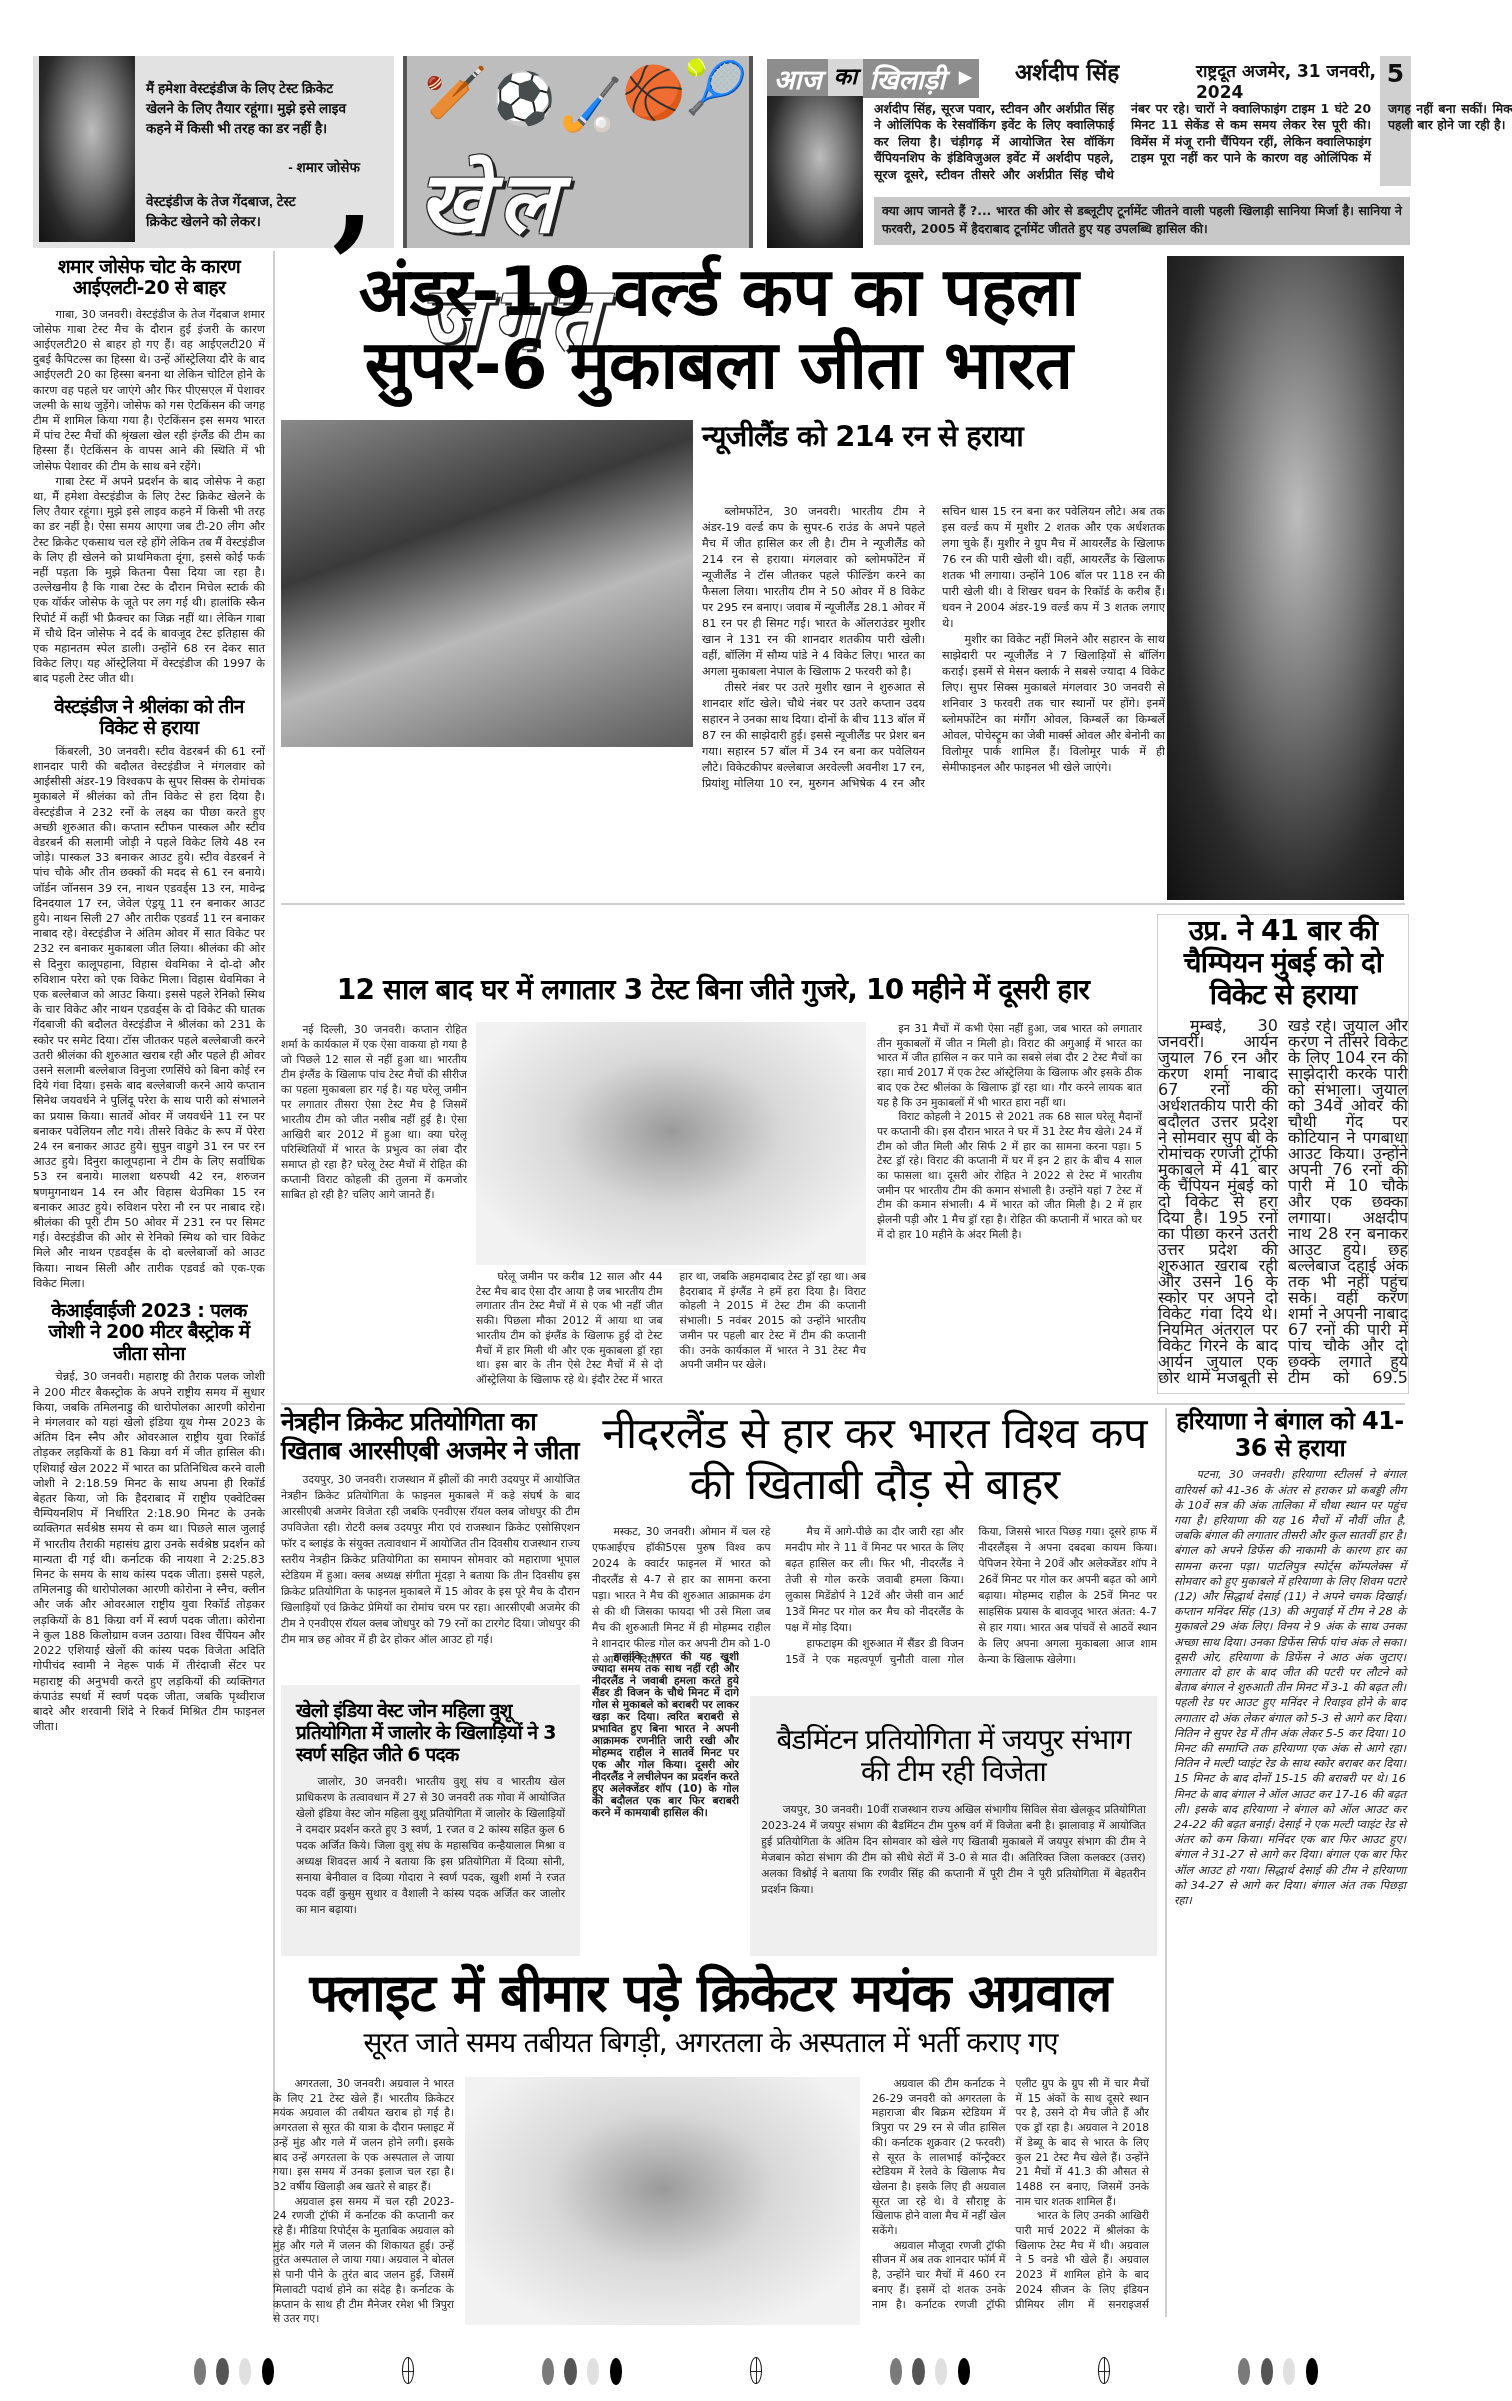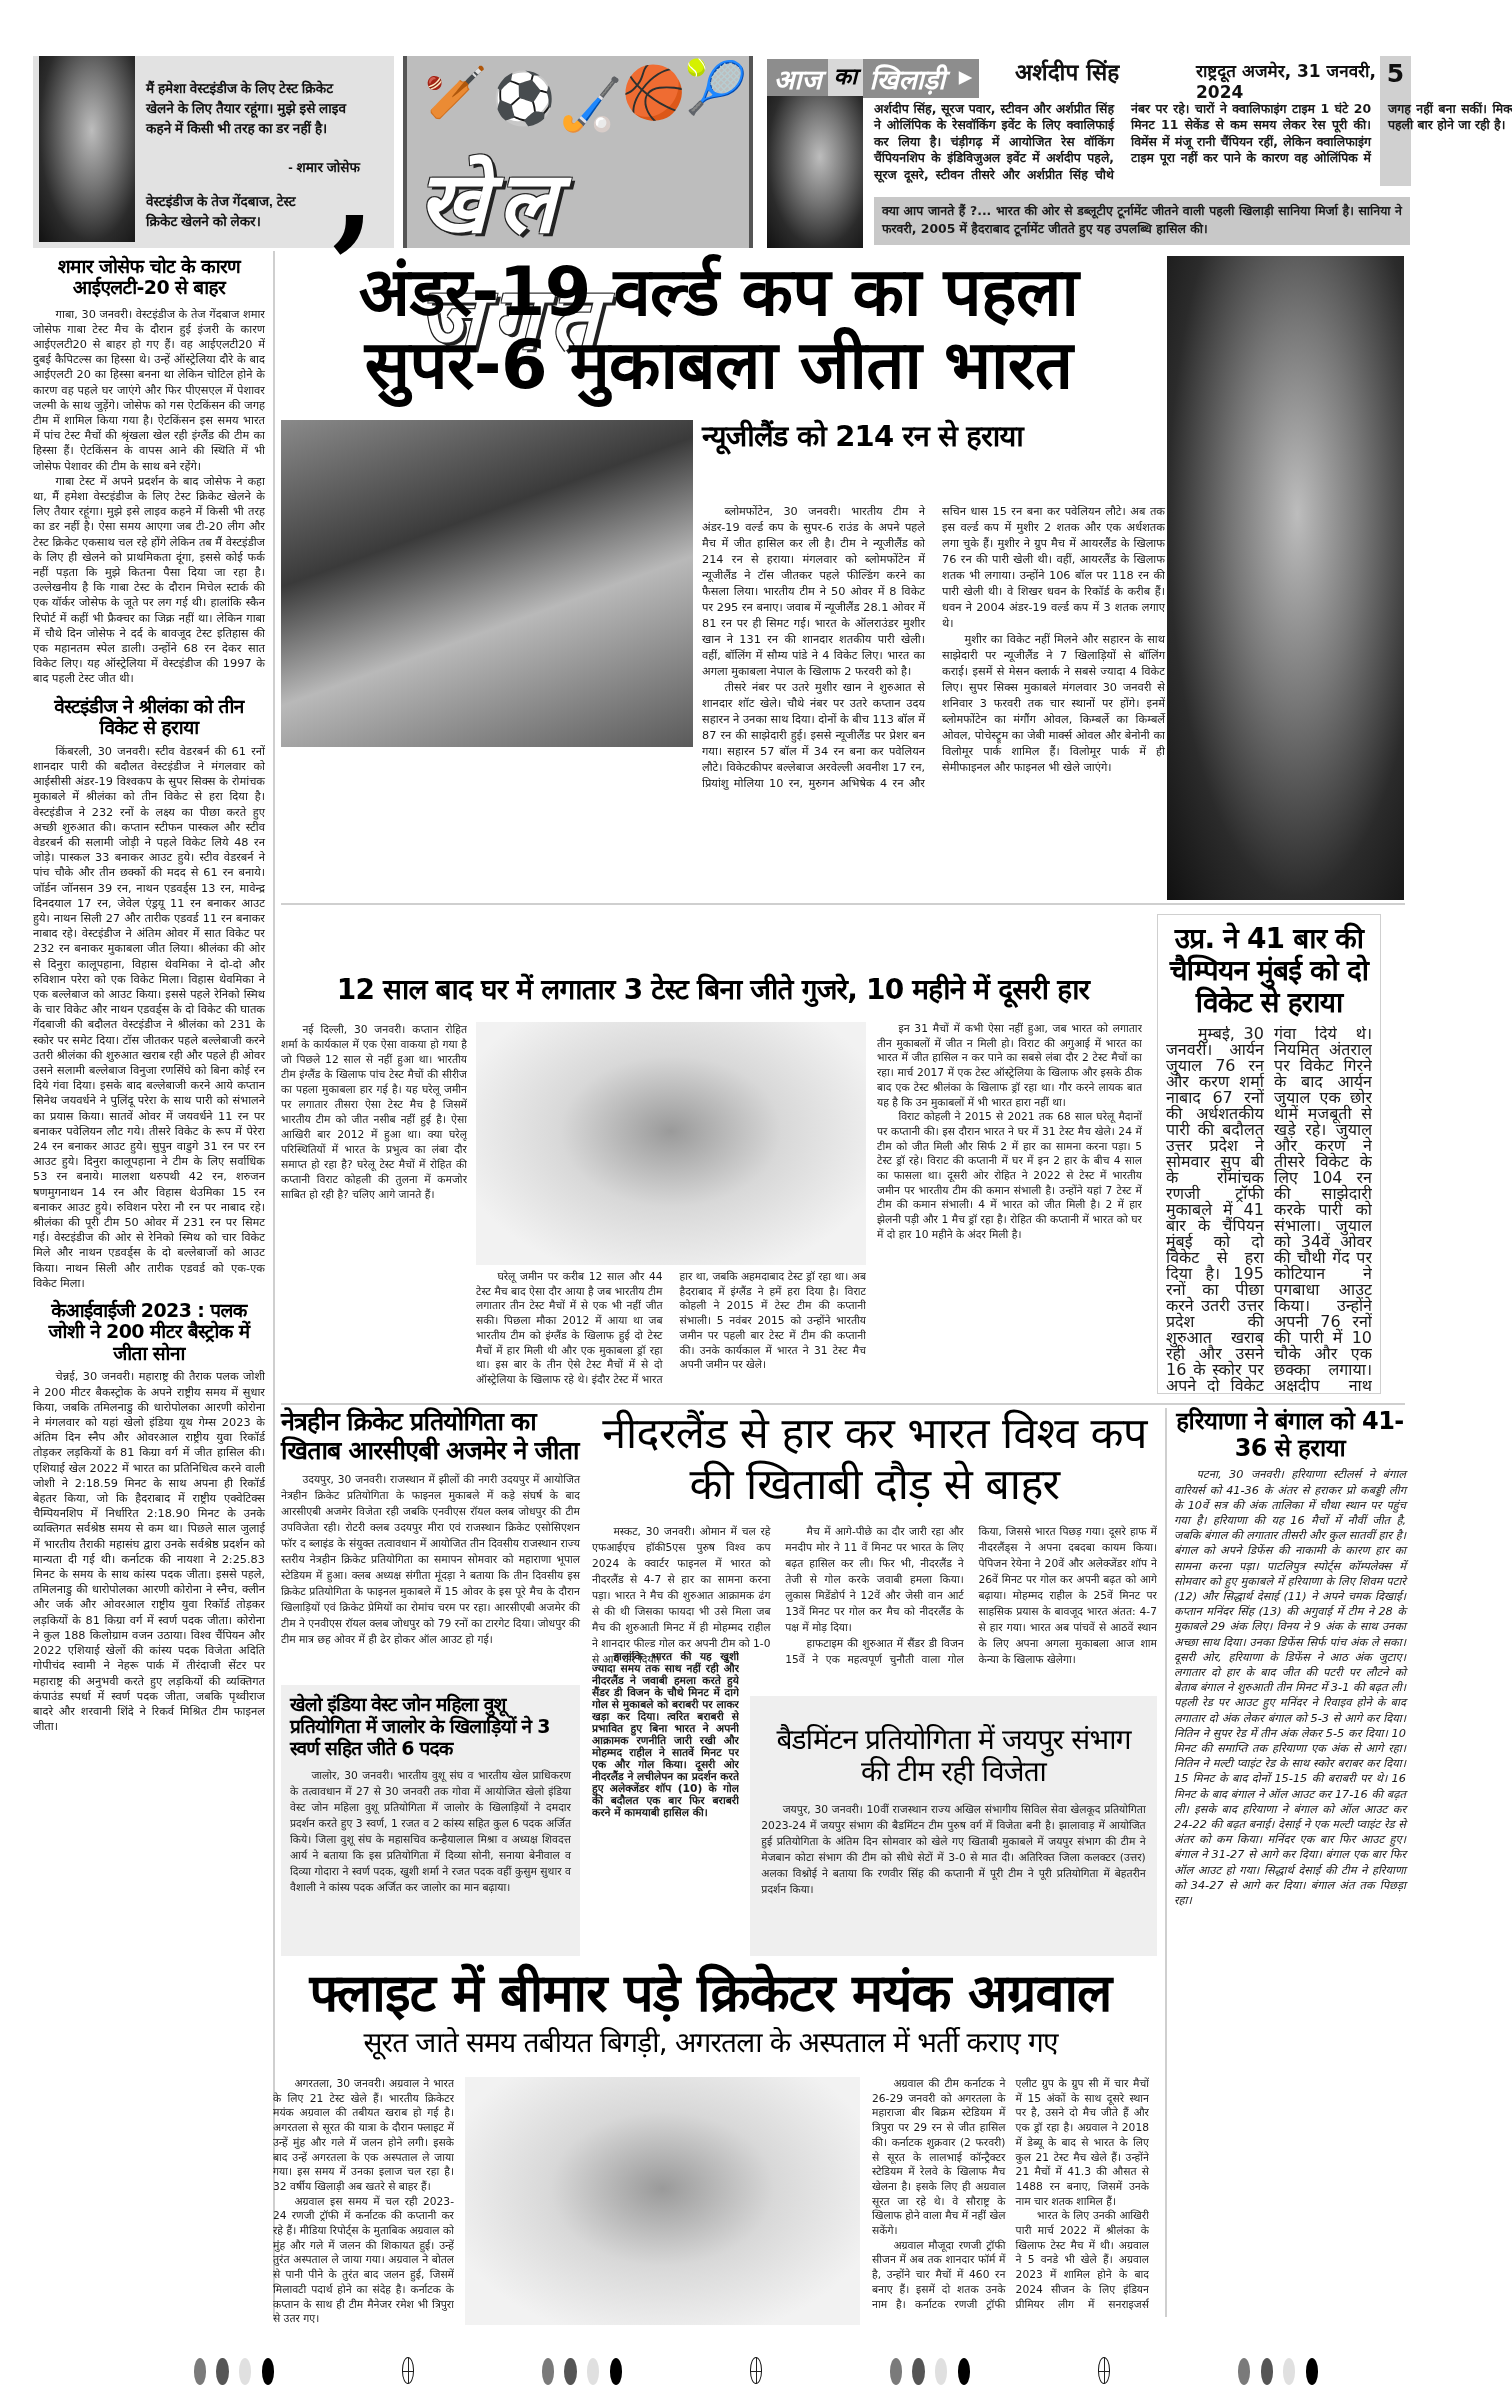--- a/index.html
+++ b/index.html
@@ -111,21 +111,21 @@
     </div>
     <div class="abs body cols2" style="left:195px;top:361px;width:390px;height:124px;font-size:10.7px;line-height:14.7px;overflow:hidden;">
       <p>घरेलू जमीन पर करीब 12 साल और 44 टेस्ट मैच बाद ऐसा दौर आया है जब भारतीय टीम लगातार तीन टेस्ट मैचों में से एक भी नहीं जीत सकी। पिछला मौका 2012 में आया था जब भारतीय टीम को इंग्लैंड के खिलाफ हुई दो टेस्ट मैचों में हार मिली थी और एक मुकाबला ड्रॉ रहा था। इस बार के तीन ऐसे टेस्ट मैचों में से दो ऑस्ट्रेलिया के खिलाफ रहे थे। इंदौर टेस्ट में भारत हार था, जबकि अहमदाबाद टेस्ट ड्रॉ रहा था। अब हैदराबाद में इंग्लैंड ने हमें हरा दिया है। विराट कोहली ने 2015 में टेस्ट टीम की कप्तानी संभाली। 5 नवंबर 2015 को उन्होंने भारतीय जमीन पर पहली बार टेस्ट में टीम की कप्तानी की। उनके कार्यकाल में भारत ने 31 टेस्ट मैच अपनी जमीन पर खेले।</p>
     </div>
     <div class="abs body" style="left:596px;top:113px;width:265px;height:373px;font-size:10.7px;line-height:14.7px;overflow:hidden;">
       <p>इन 31 मैचों में कभी ऐसा नहीं हुआ, जब भारत को लगातार तीन मुकाबलों में जीत न मिली हो। विराट की अगुआई में भारत का भारत में जीत हासिल न कर पाने का सबसे लंबा दौर 2 टेस्ट मैचों का रहा। मार्च 2017 में एक टेस्ट ऑस्ट्रेलिया के खिलाफ और इसके ठीक बाद एक टेस्ट श्रीलंका के खिलाफ ड्रॉ रहा था। गौर करने लायक बात यह है कि उन मुकाबलों में भी भारत हारा नहीं था।</p>
       <p>विराट कोहली ने 2015 से 2021 तक 68 साल घरेलू मैदानों पर कप्तानी की। इस दौरान भारत ने घर में 31 टेस्ट मैच खेले। 24 में टीम को जीत मिली और सिर्फ 2 में हार का सामना करना पड़ा। 5 टेस्ट ड्रॉ रहे। विराट की कप्तानी में घर में इन 2 हार के बीच 4 साल का फासला था। दूसरी ओर रोहित ने 2022 से टेस्ट में भारतीय जमीन पर भारतीय टीम की कमान संभाली है। उन्होंने यहां 7 टेस्ट में टीम की कमान संभाली। 4 में भारत को जीत मिली है। 2 में हार झेलनी पड़ी और 1 मैच ड्रॉ रहा है। रोहित की कप्तानी में भारत को घर में दो हार 10 महीने के अंदर मिली है।</p>
     </div>
   </div>
 
-  <div class="abs" style="left:1124px;top:858px;width:224px;height:480px;border:1.7px solid #cfcfcf;padding:8px;">
+  <div class="abs" style="left:1124px;top:858px;width:252px;height:480px;border:1.7px solid #cfcfcf;">
     <div class="hl-cond" style="font-size:28px;margin-bottom:6.8px;">उप्र. ने 41 बार की चैम्पियन मुंबई को दो विकेट से हराया</div>
     <div class="body cols2" style="font-size:16px;line-height:16px;column-gap:10.2px;height:373px;overflow:hidden;">
       <p>मुम्बई, 30 जनवरी। आर्यन जुयाल 76 रन और करण शर्मा नाबाद 67 रनों की अर्धशतकीय पारी की बदौलत उत्तर प्रदेश ने सोमवार सुप बी के रोमांचक रणजी ट्रॉफी मुकाबले में 41 बार के चैंपियन मुंबई को दो विकेट से हरा दिया है। 195 रनों का पीछा करने उतरी उत्तर प्रदेश की शुरुआत खराब रही और उसने 16 के स्कोर पर अपने दो विकेट गंवा दिये थे। नियमित अंतराल पर विकेट गिरने के बाद आर्यन जुयाल एक छोर थामें मजबूती से खड़े रहे। जुयाल और करण ने तीसरे विकेट के लिए 104 रन की साझेदारी करके पारी को संभाला। जुयाल को 34वें ओवर की चौथी गेंद पर कोटियान ने पगबाधा आउट किया। उन्होंने अपनी 76 रनों की पारी में 10 चौके और एक छक्का लगाया। अक्षदीप नाथ 28 रन बनाकर आउट हुये। छह बल्लेबाज दहाई अंक तक भी नहीं पहुंच सके। वहीं करण शर्मा ने अपनी नाबाद 67 रनों की पारी में पांच चौके और दो छक्के लगाते हुये टीम को 69.5 ओवर में आठ विकेट पर 195 का स्कोर बनाते हुए दो विकेट से जीत दिला दी। मुंबई के लिए तनुश कोटियन ने 58 रन देकर पांच विकेट चटकाये। शम्स मुलानी, रॉयस्टन डायस और मोहित अवस्थी ने एक-एक बल्लेबाज को आउट किया। इससे पहले अंतिम दिन मुंबई की टीम दूसरी पारी में आठ विकेट पर 303 रन से आगे खेलते हुए 320 रन पर सिमट गई थी। उत्तर प्रदेश ने पहली पारी में 324 रन बनाये थे। मुम्बई पहली पारी में 198 रन ही बना सकी थी।</p>
     </div>
   </div>
 
   <div class="hrule" style="left:248px;top:1347px;width:1124px;"></div>
 
   <div class="abs" style="left:248px;top:1352px;width:299px;height:271px;">
     <div class="hl-cond" style="font-size:25px;text-align:left;margin-bottom:6.8px;">नेत्रहीन क्रिकेट प्रतियोगिता का खिताब आरसीएबी अजमेर ने जीता</div>
@@ -147,21 +147,21 @@
   </div>
 
   <div class="vrule" style="left:1132px;top:1352px;height:909px;"></div>
   <div class="abs" style="left:1141px;top:1352px;width:232px;">
     <div class="hl" style="font-size:24px;margin-bottom:5.6px;">हरियाणा ने बंगाल को 41-36 से हराया</div>
     <div class="body" style="font-size:11.3px;line-height:15.2px;font-style:italic;">
       <p>पटना, 30 जनवरी। हरियाणा स्टीलर्स ने बंगाल वारियर्स को 41-36 के अंतर से हराकर प्रो कबड्डी लीग के 10वें सत्र की अंक तालिका में चौथा स्थान पर पहुंच गया है। हरियाणा की यह 16 मैचों में नौवीं जीत है, जबकि बंगाल की लगातार तीसरी और कुल सातवीं हार है। बंगाल को अपने डिफेंस की नाकामी के कारण हार का सामना करना पड़ा। पाटलिपुत्र स्पोर्ट्स कॉम्पलेक्स में सोमवार को हुए मुकाबले में हरियाणा के लिए शिवम पटारे (12) और सिद्धार्थ देसाई (11) ने अपने चमक दिखाई। कप्तान मनिंदर सिंह (13) की अगुवाई में टीम ने 28 के मुकाबले 29 अंक लिए। विनय ने 9 अंक के साथ उनका अच्छा साथ दिया। उनका डिफेंस सिर्फ पांच अंक ले सका। दूसरी ओर, हरियाणा के डिफेंस ने आठ अंक जुटाए। लगातार दो हार के बाद जीत की पटरी पर लौटने को बेताब बंगाल ने शुरुआती तीन मिनट में 3-1 की बढ़त ली। पहली रेड पर आउट हुए मनिंदर ने रिवाइव होने के बाद लगातार दो अंक लेकर बंगाल को 5-3 से आगे कर दिया। नितिन ने सुपर रेड में तीन अंक लेकर 5-5 कर दिया। 10 मिनट की समाप्ति तक हरियाणा एक अंक से आगे रहा। नितिन ने मल्टी प्वाइंट रेड के साथ स्कोर बराबर कर दिया। 15 मिनट के बाद दोनों 15-15 की बराबरी पर थे। 16 मिनट के बाद बंगाल ने ऑल आउट कर 17-16 की बढ़त ली। इसके बाद हरियाणा ने बंगाल को ऑल आउट कर 24-22 की बढ़त बनाई। देसाई ने एक मल्टी प्वाइंट रेड से अंतर को कम किया। मनिंदर एक बार फिर आउट हुए। बंगाल ने 31-27 से आगे कर दिया। बंगाल एक बार फिर ऑल आउट हो गया। सिद्धार्थ देसाई की टीम ने हरियाणा को 34-27 से आगे कर दिया। बंगाल अंत तक पिछड़ा रहा।</p>
     </div>
   </div>
 
-  <div class="abs shade" style="left:248px;top:1629px;width:299px;height:271px;padding:9px;">
+  <div class="abs shade" style="left:248px;top:1629px;width:299px;height:271px;padding:15px;">
     <div class="hl-cond" style="font-size:19px;text-align:left;margin-bottom:8px;">खेलो इंडिया वेस्ट जोन महिला वुशू प्रतियोगिता में जालोर के खिलाड़ियों ने 3 स्वर्ण सहित जीते 6 पदक</div>
     <div class="body" style="font-size:10.7px;line-height:16px;">
       <p>जालोर, 30 जनवरी। भारतीय वुशू संघ व भारतीय खेल प्राधिकरण के तत्वावधान में 27 से 30 जनवरी तक गोवा में आयोजित खेलो इंडिया वेस्ट जोन महिला वुशू प्रतियोगिता में जालोर के खिलाड़ियों ने दमदार प्रदर्शन करते हुए 3 स्वर्ण, 1 रजत व 2 कांस्य सहित कुल 6 पदक अर्जित किये। जिला वुशू संघ के महासचिव कन्हैयालाल मिश्रा व अध्यक्ष शिवदत्त आर्य ने बताया कि इस प्रतियोगिता में दिव्या सोनी, सनाया बेनीवाल व दिव्या गोदारा ने स्वर्ण पदक, खुशी शर्मा ने रजत पदक वहीं कुसुम सुथार व वैशाली ने कांस्य पदक अर्जित कर जालोर का मान बढ़ाया।</p>
     </div>
   </div>
 
   <div class="abs shade" style="left:717px;top:1640px;width:407px;height:260px;padding:11.3px;">
     <div class="hl-cond" style="font-size:28px;font-weight:400;margin:17px 0 13.6px;">बैडमिंटन प्रतियोगिता में जयपुर संभाग की टीम रही विजेता</div>
     <div class="body" style="font-size:10.7px;line-height:16px;">
       <p>जयपुर, 30 जनवरी। 10वीं राजस्थान राज्य अखिल संभागीय सिविल सेवा खेलकूद प्रतियोगिता 2023-24 में जयपुर संभाग की बैडमिंटन टीम पुरुष वर्ग में विजेता बनी है। झालावाड़ में आयोजित हुई प्रतियोगिता के अंतिम दिन सोमवार को खेले गए खिताबी मुकाबले में जयपुर संभाग की टीम ने मेजबान कोटा संभाग की टीम को सीधे सेटों में 3-0 से मात दी। अतिरिक्त जिला कलक्टर (उत्तर) अलका विश्नोई ने बताया कि रणवीर सिंह की कप्तानी में पूरी टीम ने पूरी प्रतियोगिता में बेहतरीन प्रदर्शन किया।</p>

